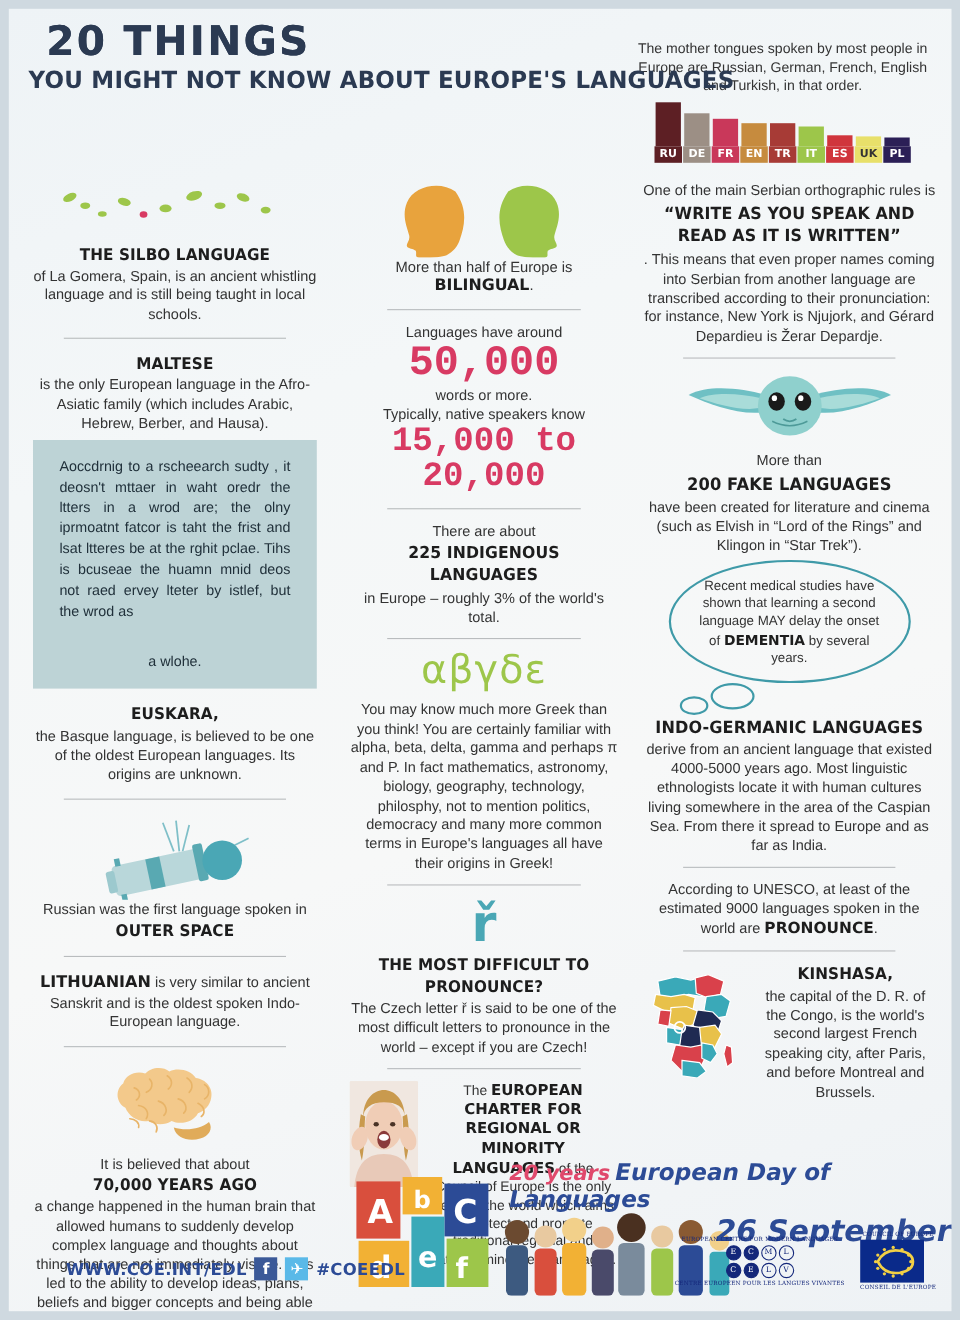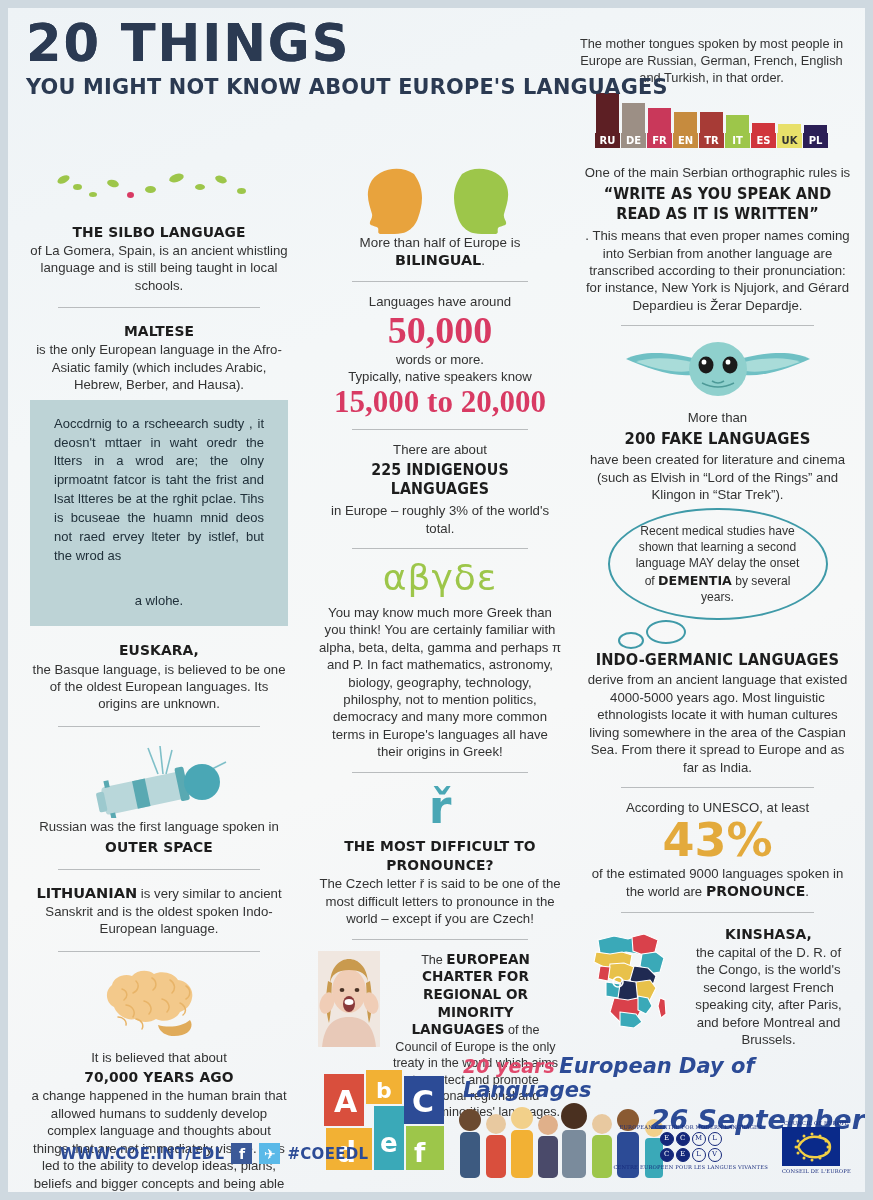--- a/index.html
+++ b/index.html
@@ -17,22 +17,22 @@
   .cols{display:flex;width:857px;height:1020px;padding-top:22px;box-sizing:border-box;}
   .col{box-sizing:border-box;}
   .col-left{width:302px;padding:0 22px;}
   .col-mid{width:260px;padding:0 8px;}
   .col-right{width:295px;padding:0 14px;}
 
   
   .title-wrap{padding-left:18px;padding-top:12px;}
   .big-title{
     font-family:"DejaVu Sans",sans-serif;
-    font-weight:bold;font-size:51px;letter-spacing:2px;color:#2b3a52;
-    line-height:.95;margin:0 0 6px 0;
+    font-weight:bold;font-size:37px;letter-spacing:2px;color:#2b3a52;
+    line-height:.95;margin:0 0 6px 16px;
     -webkit-text-stroke:0px;
     background-image:radial-gradient(#ffffff 0.8px, transparent 0.9px);
     background-size:5px 5px;
     -webkit-background-clip:text;
     background-clip:text;
     text-shadow:0 0 0 #2b3a52;
   }
   .sub-title{
     font-family:"DejaVu Sans",sans-serif;
     font-weight:bold;font-size:21.5px;color:#2b3a52;letter-spacing:.2px;
@@ -41,21 +41,21 @@
 
   
   .fact{ text-align:center;color:#333;font-size:13.2px;line-height:1.32; }
   .fact b,.hd{ font-family:"DejaVu Sans",sans-serif;font-weight:bold;color:#1d1d1d; }
   .hd{ display:block;font-size:14.6px;letter-spacing:.1px;margin-bottom:1px;transform:scaleX(.95);}
   .hd-inline{font-family:"DejaVu Sans",sans-serif;font-weight:bold;color:#1d1d1d;}
   .rule{height:1px;background:#b9bcbe;margin:13px auto;width:78%;}
   .rule-s{height:1px;background:#b9bcbe;margin:11px auto;width:72%;}
 
   
-  .num-pink{font-family:Liberation Serif, serif;font-weight:bold;color:#d83a63;
+  .num-pink{font-family:Liberation Mono, monospace;font-weight:bold;color:#d83a63;
             font-size:38px;line-height:1.05;display:block;}
   .num-pink.sm{font-size:31px;}
   .num-gold{font-family:"DejaVu Sans",sans-serif;font-weight:bold;color:#e3aa3c;
             font-size:46px;line-height:1.05;display:block;}
   .greek{font-family:"DejaVu Sans",sans-serif;color:#9dc64a;font-size:36px;
          line-height:1;text-align:center;letter-spacing:1px;}
   .rcaron{font-family:"DejaVu Sans",sans-serif;color:#4aa7b5;font-size:46px;
           line-height:1;text-align:center;font-weight:bold;}
 
   
@@ -381,21 +381,20 @@
 
       <div class="fact" style="margin-top:4px;">
         <span class="hd" style="font-size:15.4px;">INDO-GERMANIC LANGUAGES</span>
         <span>derive from an ancient language that existed 4000-5000 years ago. Most linguistic ethnologists locate it with human cultures living somewhere in the area of the Caspian Sea. From there it spread to Europe and as far as India.</span>
       </div>
 
       <div class="rule-s"></div>
 
       <div class="fact">
         <span>According to UNESCO, at least</span>
-        <span class="num-gold">43%</span>
         <span>of the estimated 9000 languages spoken in the world are </span><span class="hd-inline" style="font-size:14px;">PRONOUNCE</span><span>.</span>
       </div>
 
       <div class="rule-s"></div>
 
       <div style="display:flex;gap:6px;align-items:flex-start;margin-top:4px;">
         <div style="flex:0 0 96px;">
           <svg width="96" height="104" viewBox="0 0 96 104">
             <g stroke="#ffffff" stroke-width="1.1">
               <path d="M14 16l16-4 14 3 10-3 12 4-2 10-10 4-12-2-14 3-12-2z" fill="#3aa9b8"></path>

